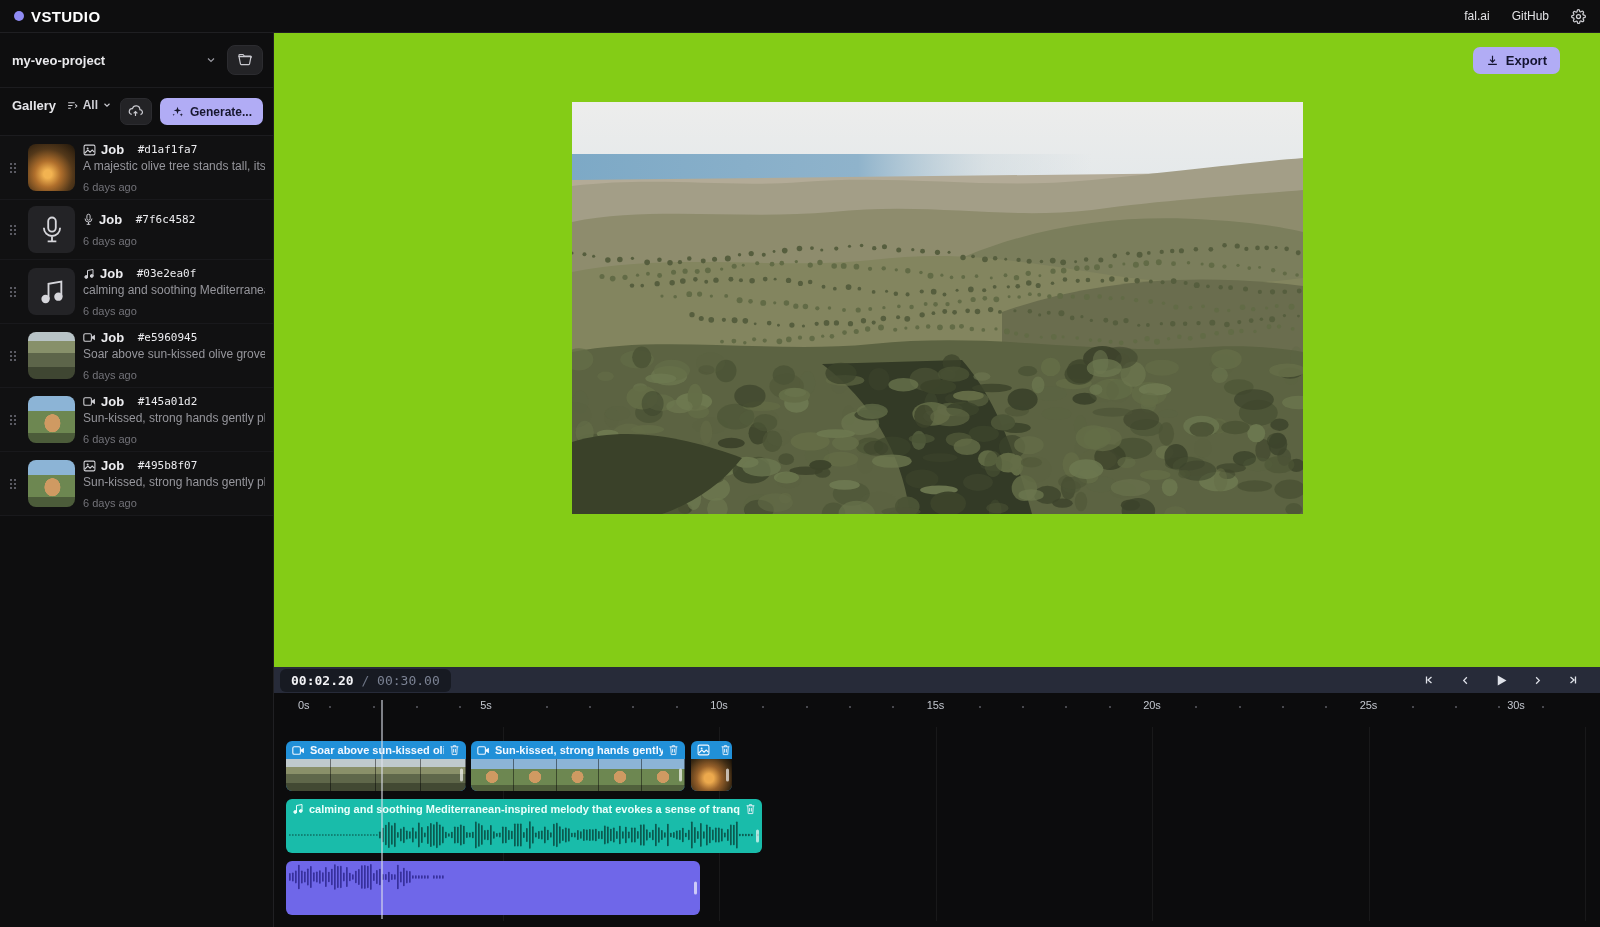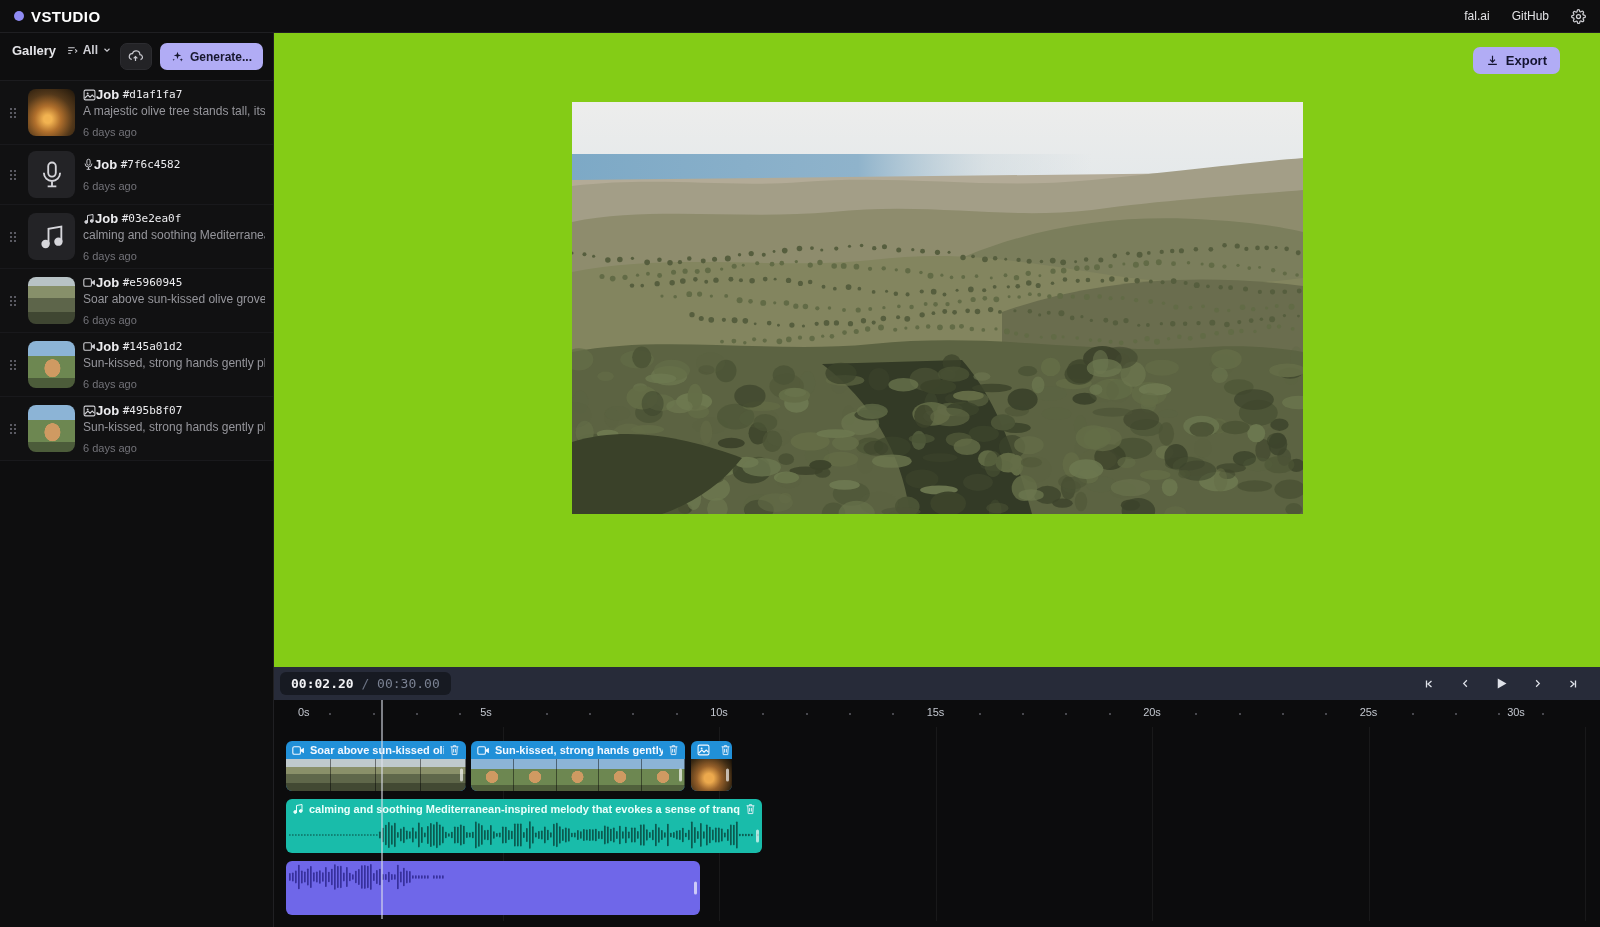--- a/index.html
+++ b/index.html
@@ -40,35 +40,35 @@
   .drag-handle i { display:block; width:8px; height:2px;
     background:radial-gradient(circle at 2px 1px,#5a5a62 0 1px,transparent 1.2px),
                radial-gradient(circle at 6px 1px,#5a5a62 0 1px,transparent 1.2px); }
   .thumb { width:47px; height:47px; border-radius:8px; flex:0 0 47px; display:flex; align-items:center; justify-content:center; color:#d6d6db; overflow:hidden; }
   .thumb.sunset { background:radial-gradient(circle at 42% 64%, #f2b351 0 10%, #b06f2c 32%, #53381a 62%, #1c140a 100%); }
   .thumb.grove { background:linear-gradient(180deg,#b8c3c6 0 20%,#87906a 20% 45%,#5d654a 45% 75%,#3f4632 75% 100%); }
   .thumb.farmer { background:radial-gradient(ellipse 46% 52% at 52% 58%, #cf9a62 0 36%, rgba(0,0,0,0) 38%),
                   linear-gradient(180deg,#8cb4d6 0 32%,#6d8751 32% 78%,#4c5c3a 78% 100%); }
   .thumb.dark { background:#232326; }
   .job-body { flex:1; min-width:0; }
-  .job-title { display:flex; align-items:center; font-size:13px; color:#ededf0; font-weight:bold; white-space:nowrap; }
+  .job-title { display:flex; align-items:center; gap:5px; font-size:13px; color:#ededf0; font-weight:bold; white-space:nowrap; }
   .job-id { font-family:"DejaVu Sans Mono", monospace; font-size:11px; font-weight:normal; }
   .job-desc { font-size:12px; color:#96969c; margin-top:2px; white-space:nowrap; overflow:hidden; }
   .job-time { font-size:11px; color:#737379; margin-top:8px; }
 
   
   .main-toolbar { display:flex; justify-content:flex-end; padding:14px 40px 0 0; }
   .export-btn { height:27px; border:none; border-radius:7px; background:#b1acf5; color:#141430;
     font-size:13px; font-weight:bold; display:flex; align-items:center; gap:7px; padding:0 13px; cursor:pointer; }
   .preview-area { flex:1; display:flex; align-items:flex-start; justify-content:center; padding-top:28px; min-height:0; }
   .video-frame { width:731px; height:412px; background:#000; overflow:hidden; }
 
   
   .timeline { height:260px; position:relative; background:#0c0c0d; }
-  .control-bar { height:33px; background:#272b39; display:flex; align-items:center; padding:0 14px 0 6px; }
+  .control-bar { height:26px; background:#272b39; display:flex; align-items:center; padding:0 14px 0 6px; }
   .time-box { background:#171a22; border-radius:6px; padding:4px 11px; font-family:"DejaVu Sans Mono", monospace; font-size:13px; }
   .time-cur { color:#f2f2f5; font-weight:bold; }
   .time-slash { color:#6d7485; }
   .time-total { color:#7b8293; }
   .transport { margin-left:auto; display:flex; align-items:center; gap:10px; }
   .t-btn { width:26px; height:22px; background:transparent; border:none; color:#dfe2e9; display:flex; align-items:center; justify-content:center; cursor:pointer; }
 
   .ruler { position:relative; height:27px; }
   .ruler .tick-label { position:absolute; top:6px; transform:translateX(-50%); font-size:11px; color:#c3c7cf; }
   .ruler .tick-dot { position:absolute; top:13px; width:2px; height:2px; border-radius:50%; background:#5c5c64; }
@@ -114,20 +114,34 @@
           <circle cx="12" cy="12" r="3.2"></circle>
           <path d="M19.4 15a1.6 1.6 0 0 0 .32 1.76l.06.06a2 2 0 1 1-2.83 2.83l-.06-.06a1.6 1.6 0 0 0-1.76-.32 1.6 1.6 0 0 0-1 1.47V21a2 2 0 1 1-4 0v-.09a1.6 1.6 0 0 0-1-1.47 1.6 1.6 0 0 0-1.76.32l-.06.06a2 2 0 1 1-2.83-2.83l.06-.06a1.6 1.6 0 0 0 .32-1.76 1.6 1.6 0 0 0-1.47-1H3a2 2 0 1 1 0-4h.09a1.6 1.6 0 0 0 1.47-1 1.6 1.6 0 0 0-.32-1.76l-.06-.06a2 2 0 1 1 2.83-2.83l.06.06a1.6 1.6 0 0 0 1.76.32h.01a1.6 1.6 0 0 0 1-1.47V3a2 2 0 1 1 4 0v.09a1.6 1.6 0 0 0 1 1.47 1.6 1.6 0 0 0 1.76-.32l.06-.06a2 2 0 1 1 2.83 2.83l-.06.06a1.6 1.6 0 0 0-.32 1.76v.01a1.6 1.6 0 0 0 1.47 1H21a2 2 0 1 1 0 4h-.09a1.6 1.6 0 0 0-1.47 1z"></path>
         </svg>
     </span>
   </div>
 </header>
 
 <div class="app">
 
   <aside class="sidebar">
+    <div class="project-row">
+      <span class="project-name">my-veo-project</span>
+      <span class="project-chevron">
+        <svg width="12" height="12" viewBox="0 0 24 24" fill="none" stroke="currentColor" stroke-width="2.4">
+            <path d="M6 9l6 6 6-6"></path>
+          </svg>
+      </span>
+      <button class="folder-btn">
+        <svg width="16" height="16" viewBox="0 0 24 24" fill="none" stroke="currentColor" stroke-width="1.8">
+            <path d="M3 7V5a1 1 0 0 1 1-1h5l2 2h9a1 1 0 0 1 1 1v2"></path>
+            <path d="M3 7h18l-2.2 11a1 1 0 0 1-1 .8H6.2a1 1 0 0 1-1-.8z"></path>
+          </svg>
+      </button>
+    </div>
     <div class="gallery-header">
       <span class="gallery-title">Gallery</span>
       <span class="filter-group">
         <svg width="13" height="13" viewBox="0 0 24 24" fill="none" stroke="currentColor" stroke-width="2">
             <path d="M4 7h12M4 12h8M4 17h5M17 10l3 3-3 3"></path>
           </svg>
         <span>All</span>
         <svg width="10" height="10" viewBox="0 0 24 24" fill="none" stroke="currentColor" stroke-width="2.6">
             <path d="M6 9l6 6 6-6"></path>
           </svg>

